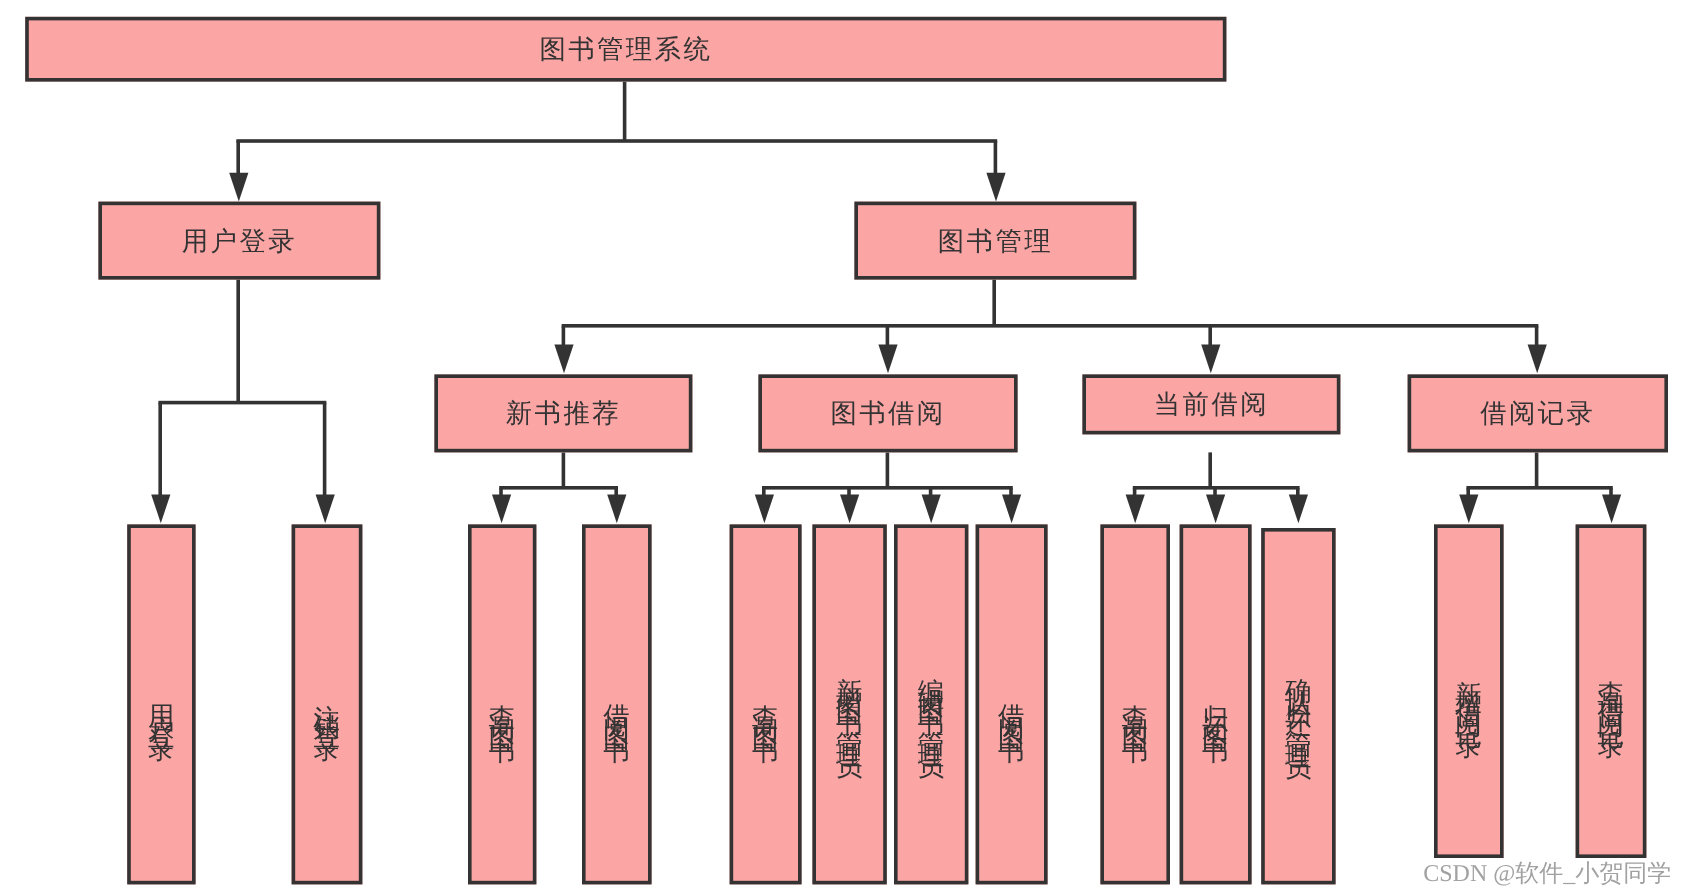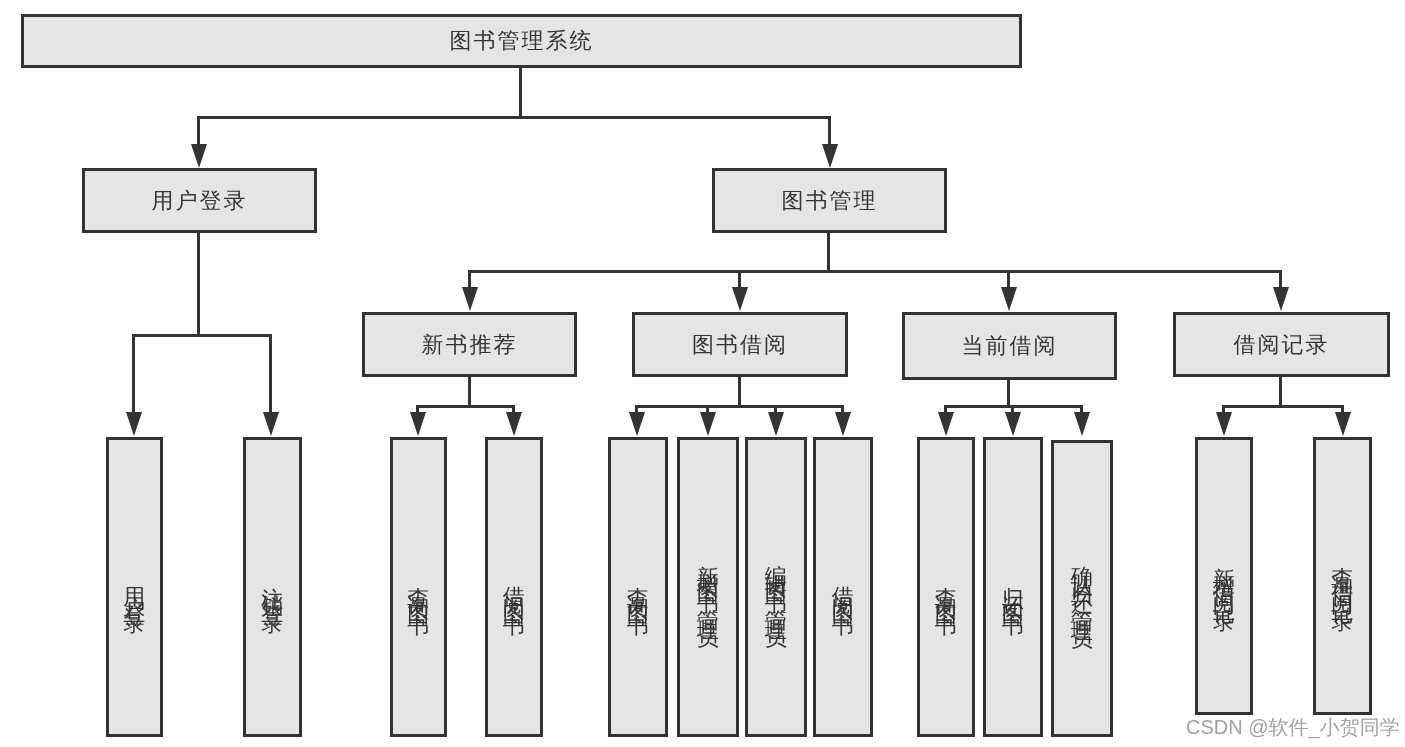--- a/index.html
+++ b/index.html
@@ -7,21 +7,21 @@
     position:relative;
     width:1405px;height:747px;
     background:#ffffff;
     font-family:"Liberation Sans","DejaVu Sans",sans-serif;
     overflow:hidden;
   }
   .box{
     position:absolute;
     box-sizing:border-box;
     border:3px solid #333333;
-    background:#e5e5e5;
+    background:#fca5a5;
     display:flex;align-items:center;justify-content:center;
     color:#333333;
   }
   .hlabel{
     font-size:22px;
     letter-spacing:2px;
     color:#333333;
     white-space:nowrap;
   }
   .vtext{
@@ -40,20 +40,21 @@
     border-right:8px solid transparent;
     border-top:24px solid #333333;
   }
   .watermark{
     position:absolute;
     left:1186px;top:714px;
     font-size:20px;
     color:rgba(145,145,145,0.85);
     white-space:nowrap;
     z-index:10;
+    font-family:Liberation Serif, serif;
   }
 </style>
 </head>
 <body>
 
 <div class="canvas">
 
   <div class="ln" style="left:519px;top:68px;width:3px;height:50px"></div>
   <div class="ln" style="left:197px;top:233px;width:3px;height:103px"></div>
   <div class="ln" style="left:827px;top:233px;width:3px;height:39px"></div>
@@ -120,21 +121,21 @@
   <div class="box" style="left:712px;top:168px;width:235px;height:65px">
     <span class="hlabel">图书管理</span>
   </div>
 
   <div class="box" style="left:632px;top:312px;width:216px;height:65px">
     <span class="hlabel">图书借阅</span>
   </div>
   <div class="box" style="left:362px;top:312px;width:215px;height:65px">
     <span class="hlabel">新书推荐</span>
   </div>
-  <div class="box" style="left:902px;top:312px;width:215px;height:68px">
+  <div class="box" style="left:902px;top:312px;width:215px;height:50px">
     <span class="hlabel">当前借阅</span>
   </div>
   <div class="box" style="left:1173px;top:312px;width:217px;height:65px">
     <span class="hlabel">借阅记录</span>
   </div>
 
   <div class="box" style="left:106px;top:437px;width:57px;height:300px">
     <span class="vtext">用户登录</span>
   </div>
   <div class="box" style="left:243px;top:437px;width:59px;height:300px">

